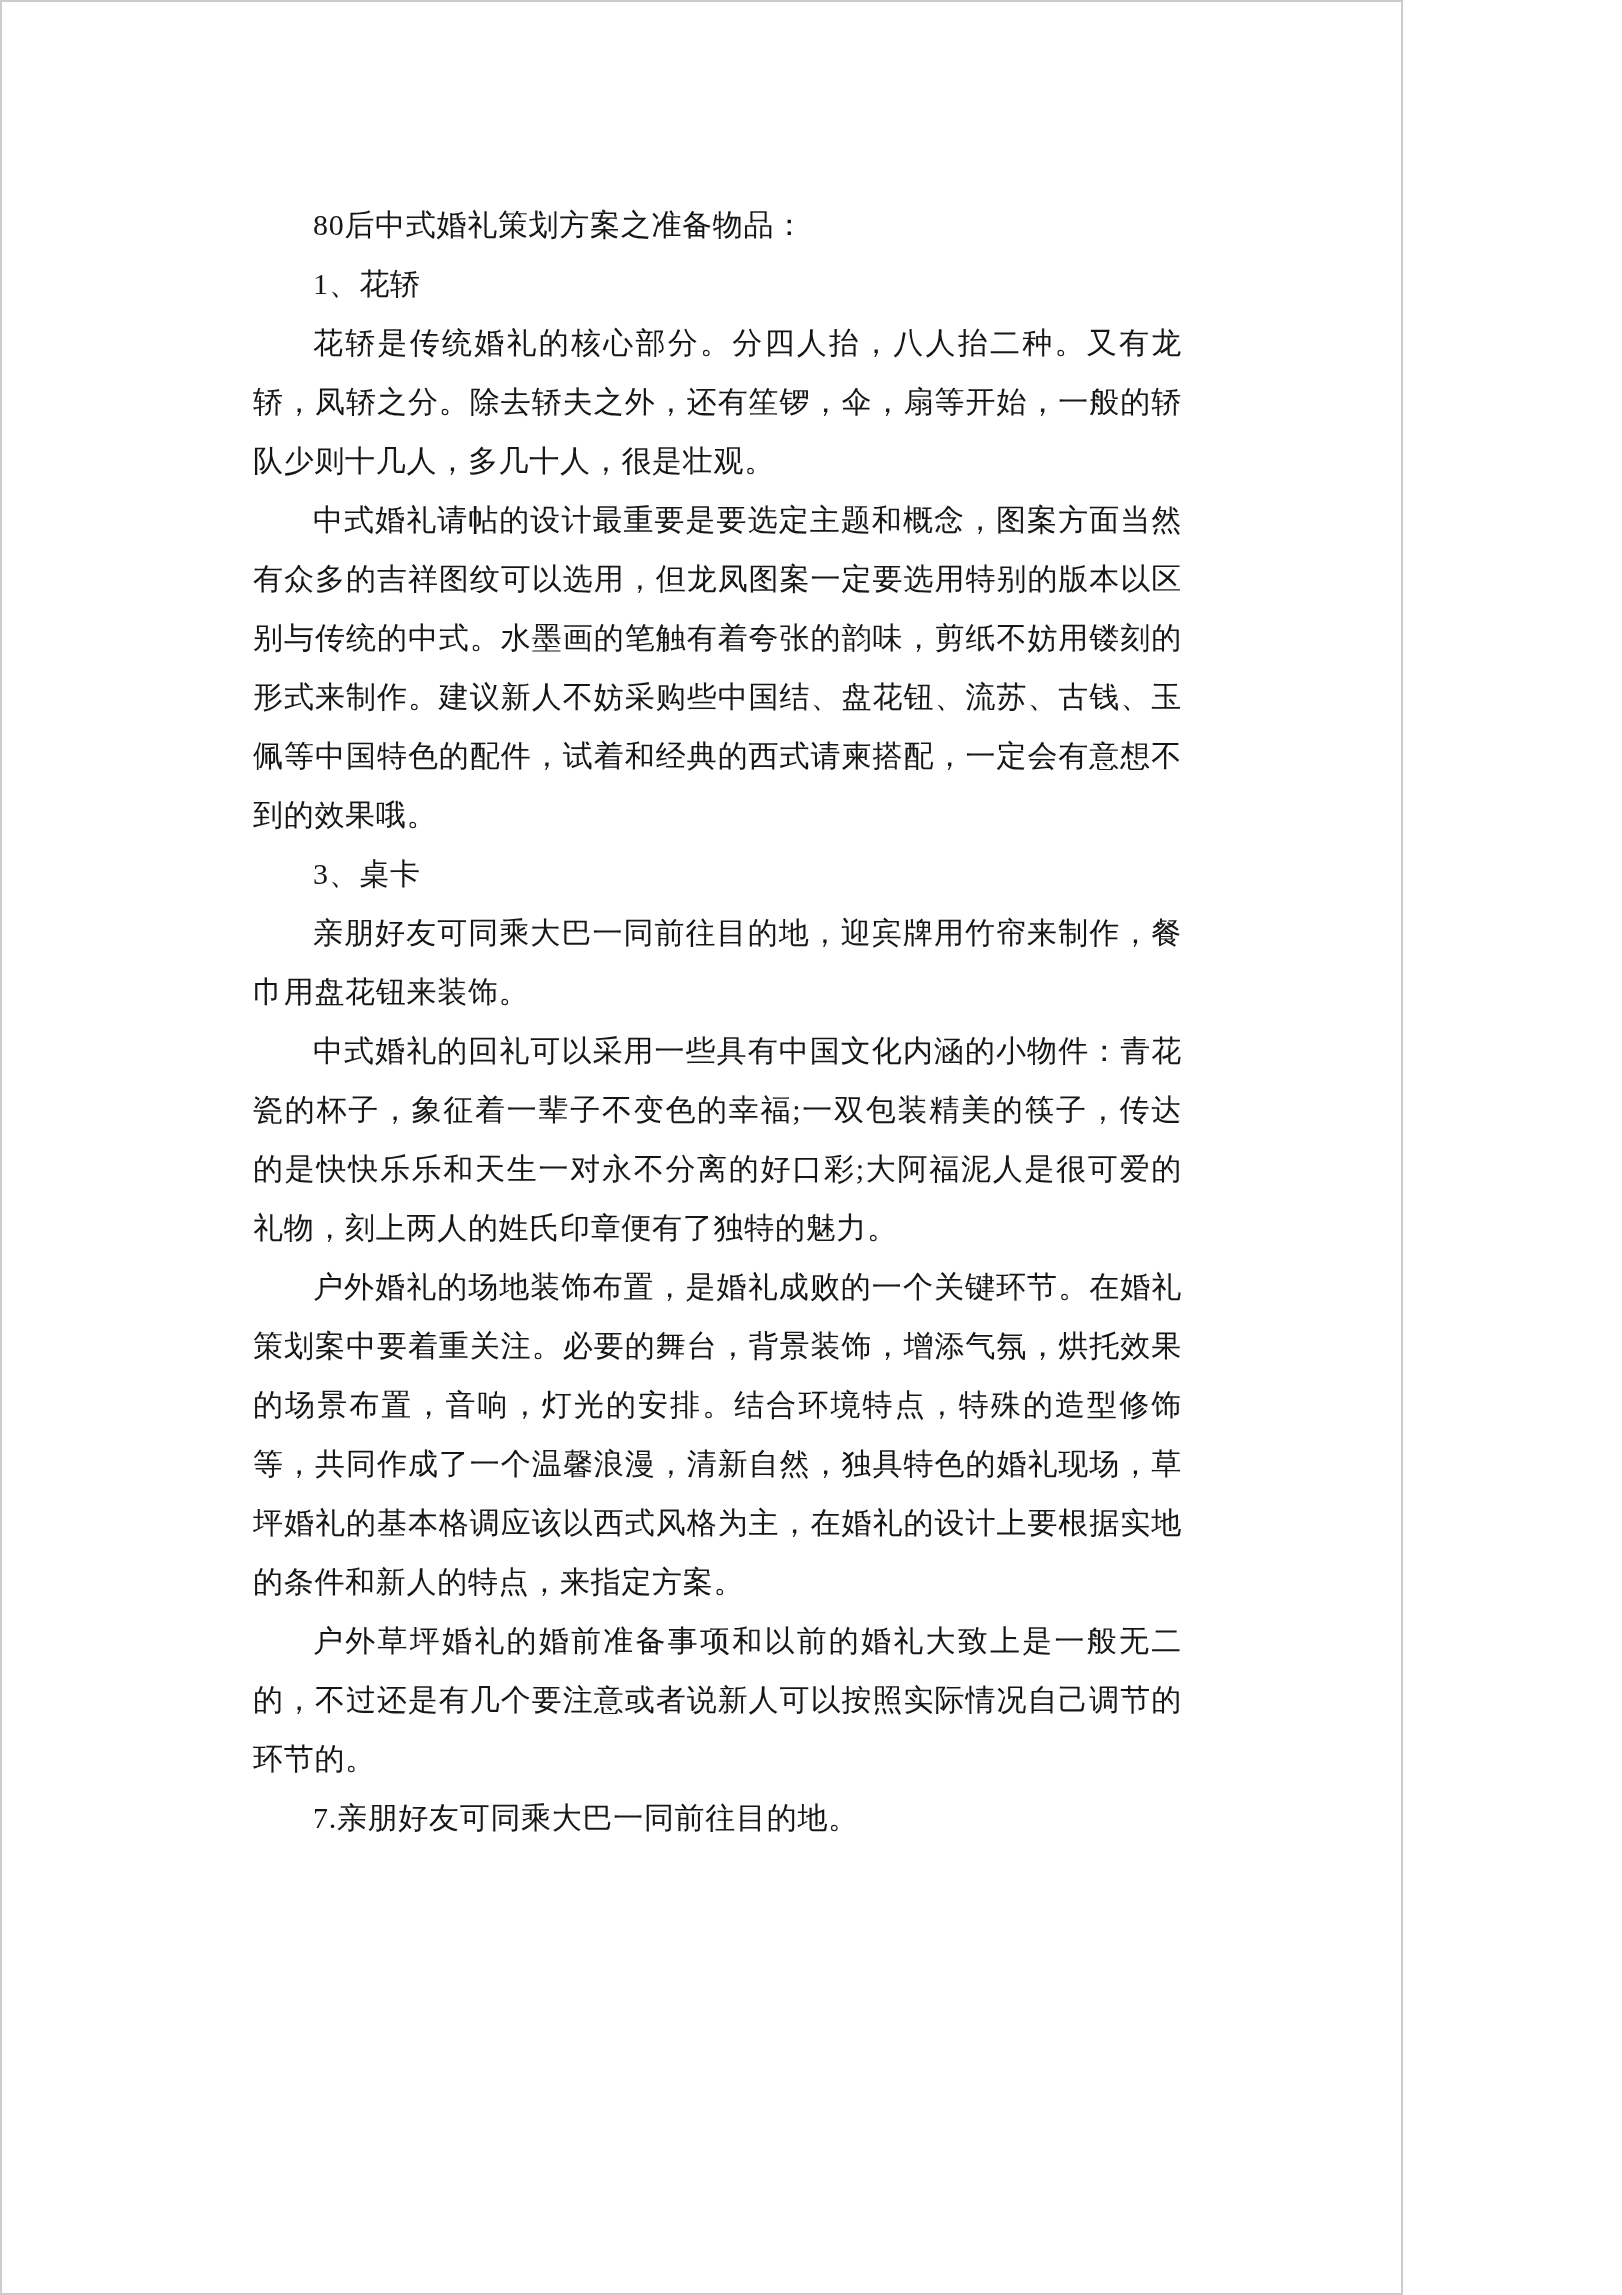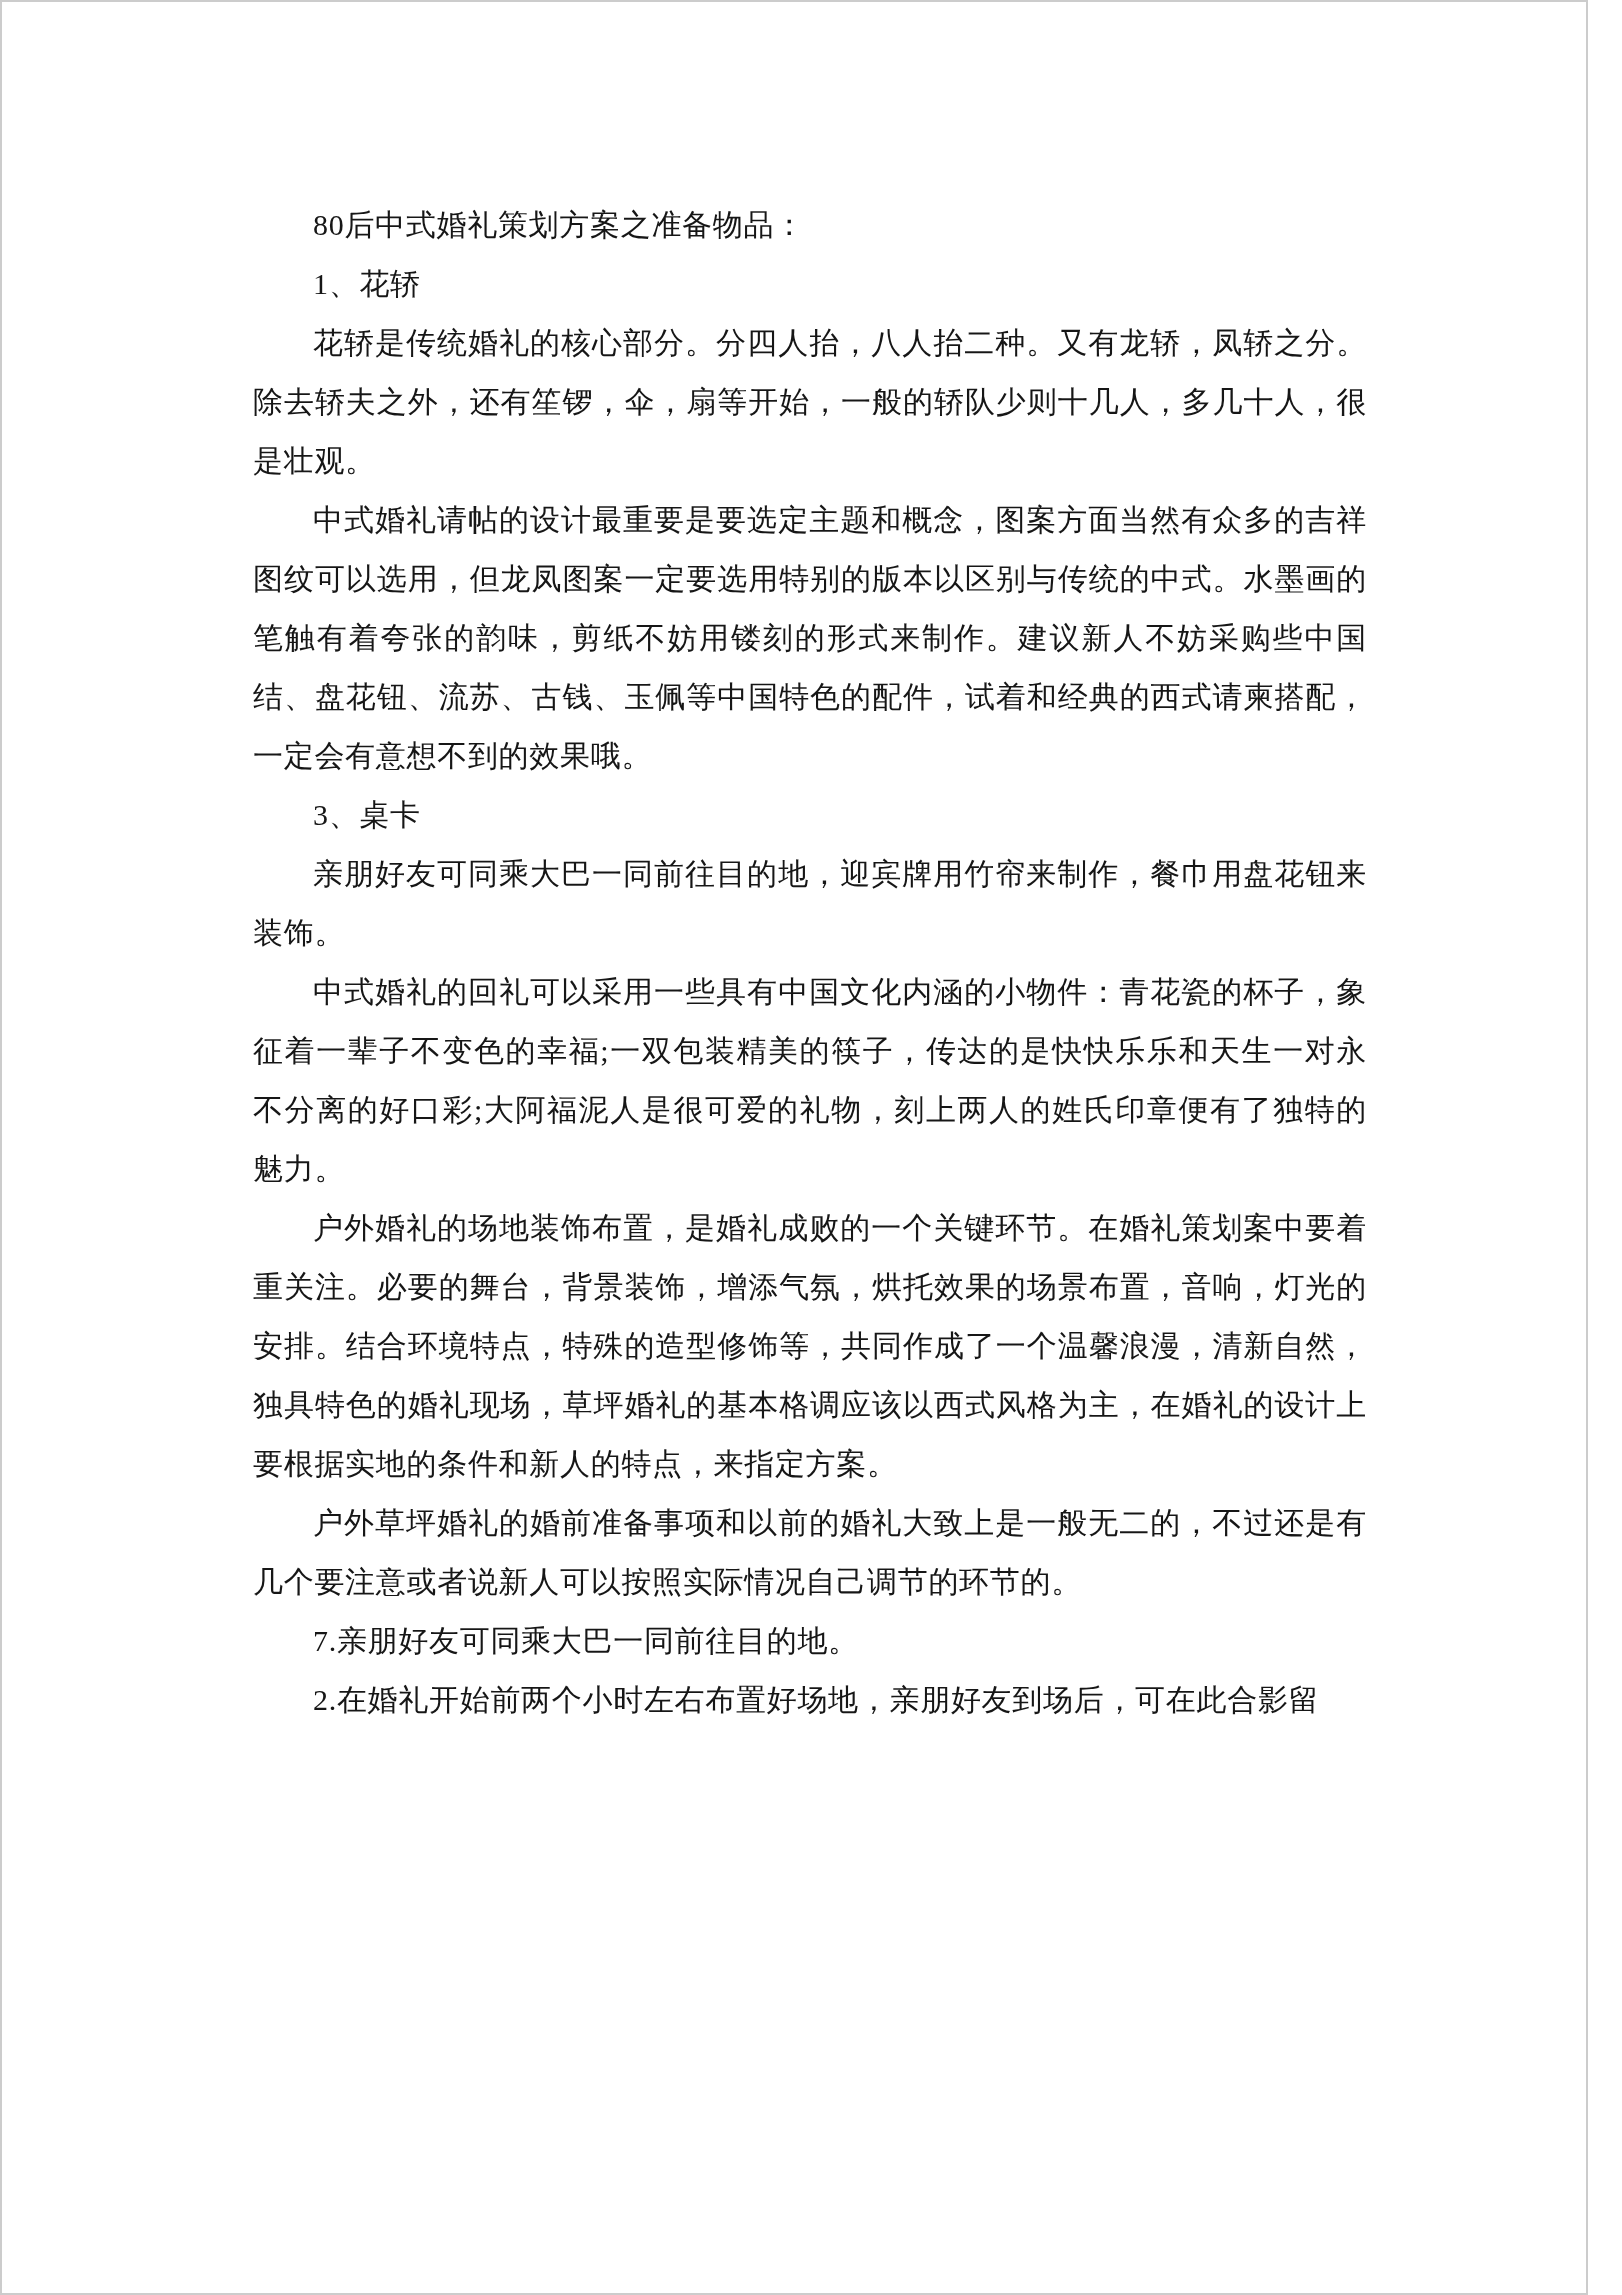--- a/index.html
+++ b/index.html
@@ -7,21 +7,21 @@
     padding: 0;
     background: #ffffff;
   }
   body {
     width: 1623px;
     height: 2295px;
     font-family: "Liberation Serif", "DejaVu Serif", serif;
   }
   .page {
     box-sizing: border-box;
-    width: 1588px;
+    width: 1403px;
     height: 2295px;
     background: #ffffff;
     border: 2px solid #cccccc;
     padding: 193px 219px 0 251px;
     overflow: hidden;
   }
   .doc p {
     margin: 0;
     padding: 0;
     font-size: 30px;
@@ -41,16 +41,15 @@
     <p>80后中式婚礼策划方案之准备物品：</p>
     <p>1、花轿</p>
     <p>花轿是传统婚礼的核心部分。分四人抬，八人抬二种。又有龙轿，凤轿之分。除去轿夫之外，还有笙锣，伞，扇等开始，一般的轿队少则十几人，多几十人，很是壮观。</p>
     <p>中式婚礼请帖的设计最重要是要选定主题和概念，图案方面当然有众多的吉祥图纹可以选用，但龙凤图案一定要选用特别的版本以区别与传统的中式。水墨画的笔触有着夸张的韵味，剪纸不妨用镂刻的形式来制作。建议新人不妨采购些中国结、盘花钮、流苏、古钱、玉佩等中国特色的配件，试着和经典的西式请柬搭配，一定会有意想不到的效果哦。</p>
     <p>3、桌卡</p>
     <p>亲朋好友可同乘大巴一同前往目的地，迎宾牌用竹帘来制作，餐巾用盘花钮来装饰。</p>
     <p>中式婚礼的回礼可以采用一些具有中国文化内涵的小物件：青花瓷的杯子，象征着一辈子不变色的幸福;一双包装精美的筷子，传达的是快快乐乐和天生一对永不分离的好口彩;大阿福泥人是很可爱的礼物，刻上两人的姓氏印章便有了独特的魅力。</p>
     <p>户外婚礼的场地装饰布置，是婚礼成败的一个关键环节。在婚礼策划案中要着重关注。必要的舞台，背景装饰，增添气氛，烘托效果的场景布置，音响，灯光的安排。结合环境特点，特殊的造型修饰等，共同作成了一个温馨浪漫，清新自然，独具特色的婚礼现场，草坪婚礼的基本格调应该以西式风格为主，在婚礼的设计上要根据实地的条件和新人的特点，来指定方案。</p>
     <p>户外草坪婚礼的婚前准备事项和以前的婚礼大致上是一般无二的，不过还是有几个要注意或者说新人可以按照实际情况自己调节的环节的。</p>
     <p>7.亲朋好友可同乘大巴一同前往目的地。</p>
-    <p>2.在婚礼开始前两个小时左右布置好场地，亲朋好友到场后，可在此合影留</p>
   </div>
 </div>
 
 
 </body></html>

